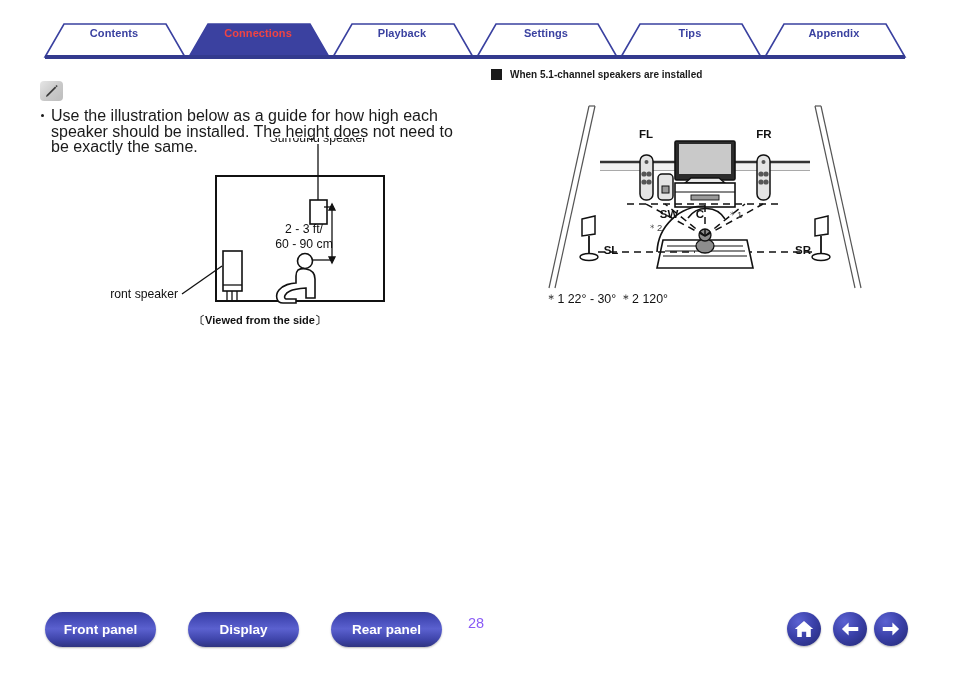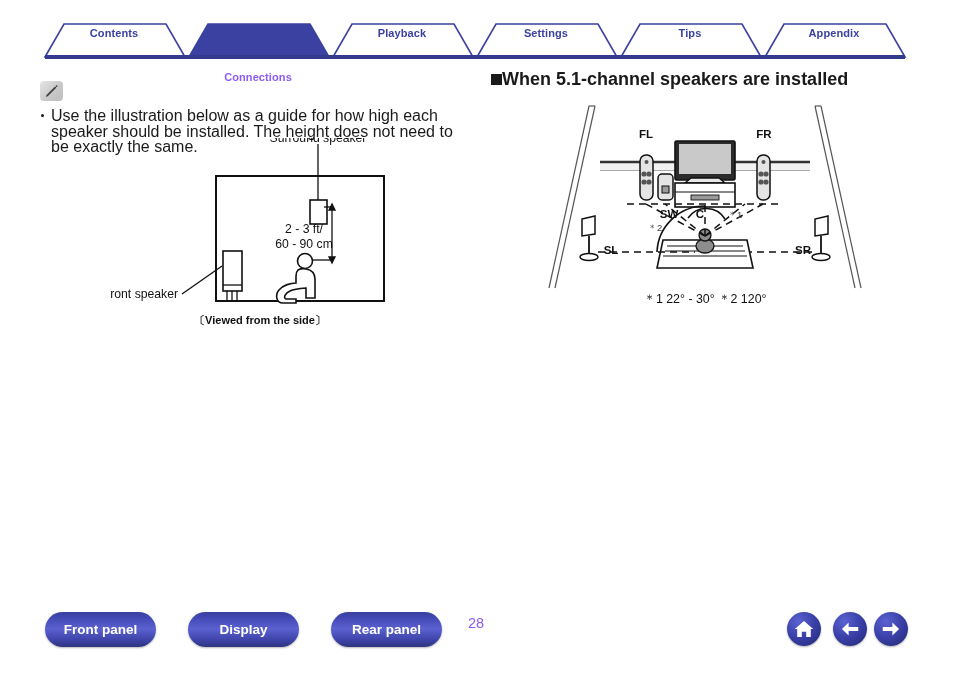--- a/index.html
+++ b/index.html
@@ -9,21 +9,21 @@
     color:#1a1a1a;position:relative;overflow:hidden;
   }
   
   #tabbar{position:absolute;left:0;top:0;width:954px;height:62px;}
   #tabbar svg{display:block;}
   .tab-label{
     position:absolute;top:33px;transform:translate(-50%,-50%);
     font-size:11px;font-weight:bold;color:#3a41a0;white-space:nowrap;
     letter-spacing:.1px;
   }
-  .tab-label.active{color:#8b5cf6;margin-top:44px;}
+  .tab-label.active{color:#ef4444;}
   
   #note{position:absolute;left:40px;top:81px;width:420px;}
   #note-icon{
     width:23px;height:20px;border-radius:4px;
     background:linear-gradient(135deg,#e6e6e6 0%,#c9c9c9 55%,#bdbdbd 100%);
     display:flex;align-items:center;justify-content:center;
   }
   #note-list{margin:7px 0 0 0;padding:0;list-style:none;}
   #note-list li{
     position:relative;padding-left:11px;
@@ -35,27 +35,27 @@
   }
   
   #fig-left{position:absolute;left:110px;top:138px;width:300px;height:195px;}
   #fig-left-caption{
     position:absolute;left:110px;top:313px;width:300px;text-align:center;
     font-size:11px;font-weight:bold;color:#111;
   }
   
   #sec-heading{
     position:absolute;left:491px;top:69px;
-    font-size:18px;font-weight:bold;color:#1a1a1a;
-    display:flex;align-items:center;white-space:nowrap;
+    font-size:10px;font-weight:bold;color:#1a1a1a;
+    display:flex;align-items:center;gap:8px;white-space:nowrap;
   }
   #sec-heading .sq{width:11px;height:11px;background:#1a1a1a;display:inline-block;}
   #fig-right{position:absolute;left:545px;top:100px;width:320px;height:192px;}
   #fig-right-caption{
-    position:absolute;left:545px;top:291px;width:320px;text-align:center;
+    position:absolute;left:545px;top:291px;width:320px;text-align:left;
     font-size:12.4px;color:#111;
   }
   
   #bottomnav{position:absolute;left:0;top:612px;width:954px;height:52px;padding-left:11px;}
   .pill{
     position:absolute;top:0;height:35px;border-radius:18px;
     background:linear-gradient(180deg,#3a3f9e 0%,#4349b5 18%,#5b61cf 48%,#3f45ab 78%,#2f3480 100%);
     box-shadow:0 1px 2px rgba(0,0,0,.28);
     display:flex;align-items:center;justify-content:center;
     color:#ffffff;font-size:13.5px;font-weight:bold;white-space:nowrap;

